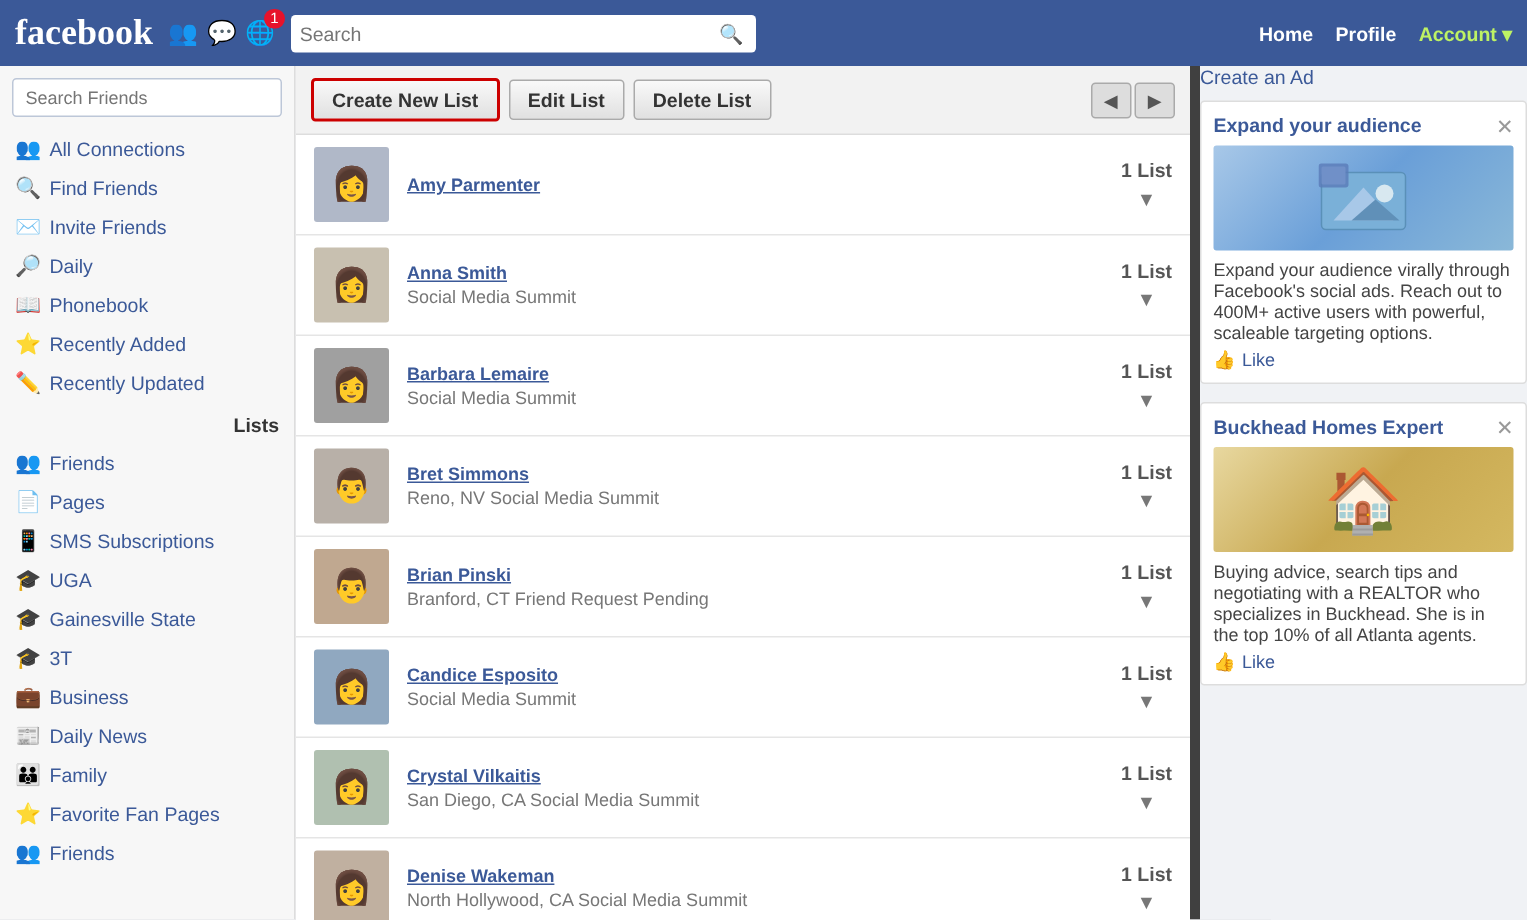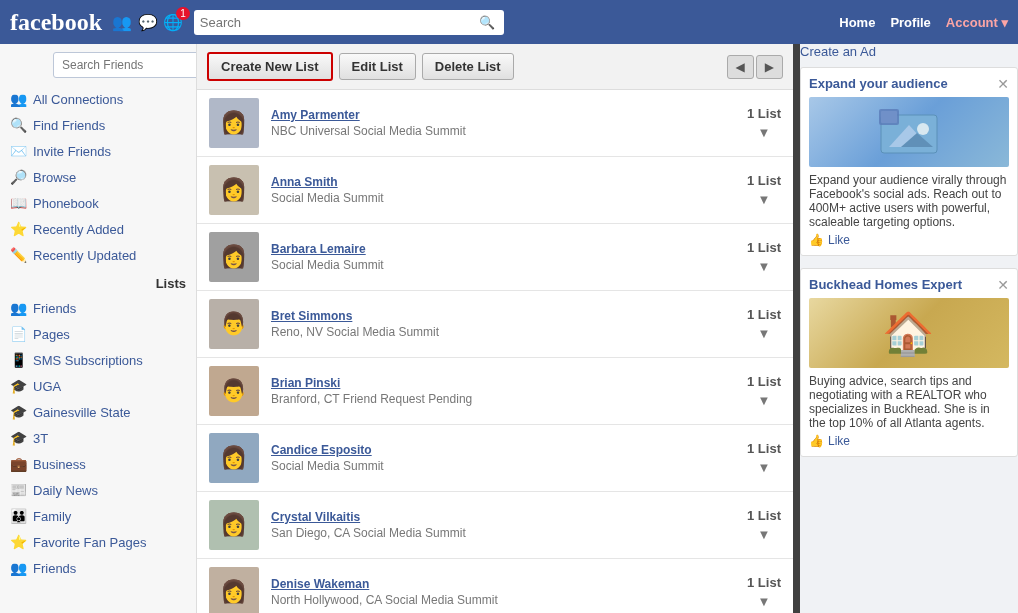--- a/index.html
+++ b/index.html
@@ -76,21 +76,21 @@
       gap: 15px;
     }
     .nav-link {
       color: white;
       font-size: 13px;
       text-decoration: none;
       font-weight: bold;
       cursor: pointer;
     }
     #account-btn {
-      color: #fca5a5;
+      color: #bef264;
       font-size: 13px;
       font-weight: bold;
       background: none;
       border: none;
       cursor: pointer;
       display: flex;
       align-items: center;
       gap: 3px;
       text-align: right;
     }
@@ -115,21 +115,20 @@
     }
     .sidebar-search input {
       width: 100%;
       height: 26px;
       border: 1px solid #bdc7d8;
       border-radius: 3px;
       padding: 0 8px;
       font-size: 12px;
       color: #999;
       outline: none;
-      margin-left: 45px;
     }
     .sidebar-item {
       display: flex;
       align-items: center;
       gap: 7px;
       padding: 5px 10px;
       cursor: pointer;
       color: #3b5998;
       font-size: 13px;
     }
@@ -323,21 +322,21 @@
     <div class="sidebar-item">
       <span class="icon">🔍</span>
       <span>Find Friends</span>
     </div>
     <div class="sidebar-item">
       <span class="icon">✉️</span>
       <span>Invite Friends</span>
     </div>
     <div class="sidebar-item">
       <span class="icon">🔎</span>
-      <span>Browse</span>
+      <span>Daily</span>
     </div>
     <div class="sidebar-item">
       <span class="icon">📖</span>
       <span>Phonebook</span>
     </div>
     <div class="sidebar-item">
       <span class="icon">⭐</span>
       <span>Recently Added</span>
     </div>
     <div class="sidebar-item">
@@ -401,21 +400,20 @@
         <button class="arrow-btn">▶</button>
       </div>
     </div>
 
     <div id="friend-list">
 
       <div class="friend-row">
         <div class="friend-avatar av1">👩</div>
         <div class="friend-info">
           <div class="friend-name">Amy Parmenter</div>
-          <div class="friend-sub">NBC Universal   Social Media Summit</div>
         </div>
         <div class="friend-list-badge">
           <span class="list-count">1 List</span>
           <span>▼</span>
         </div>
       </div>
 
       <div class="friend-row">
         <div class="friend-avatar av2">👩</div>
         <div class="friend-info">

